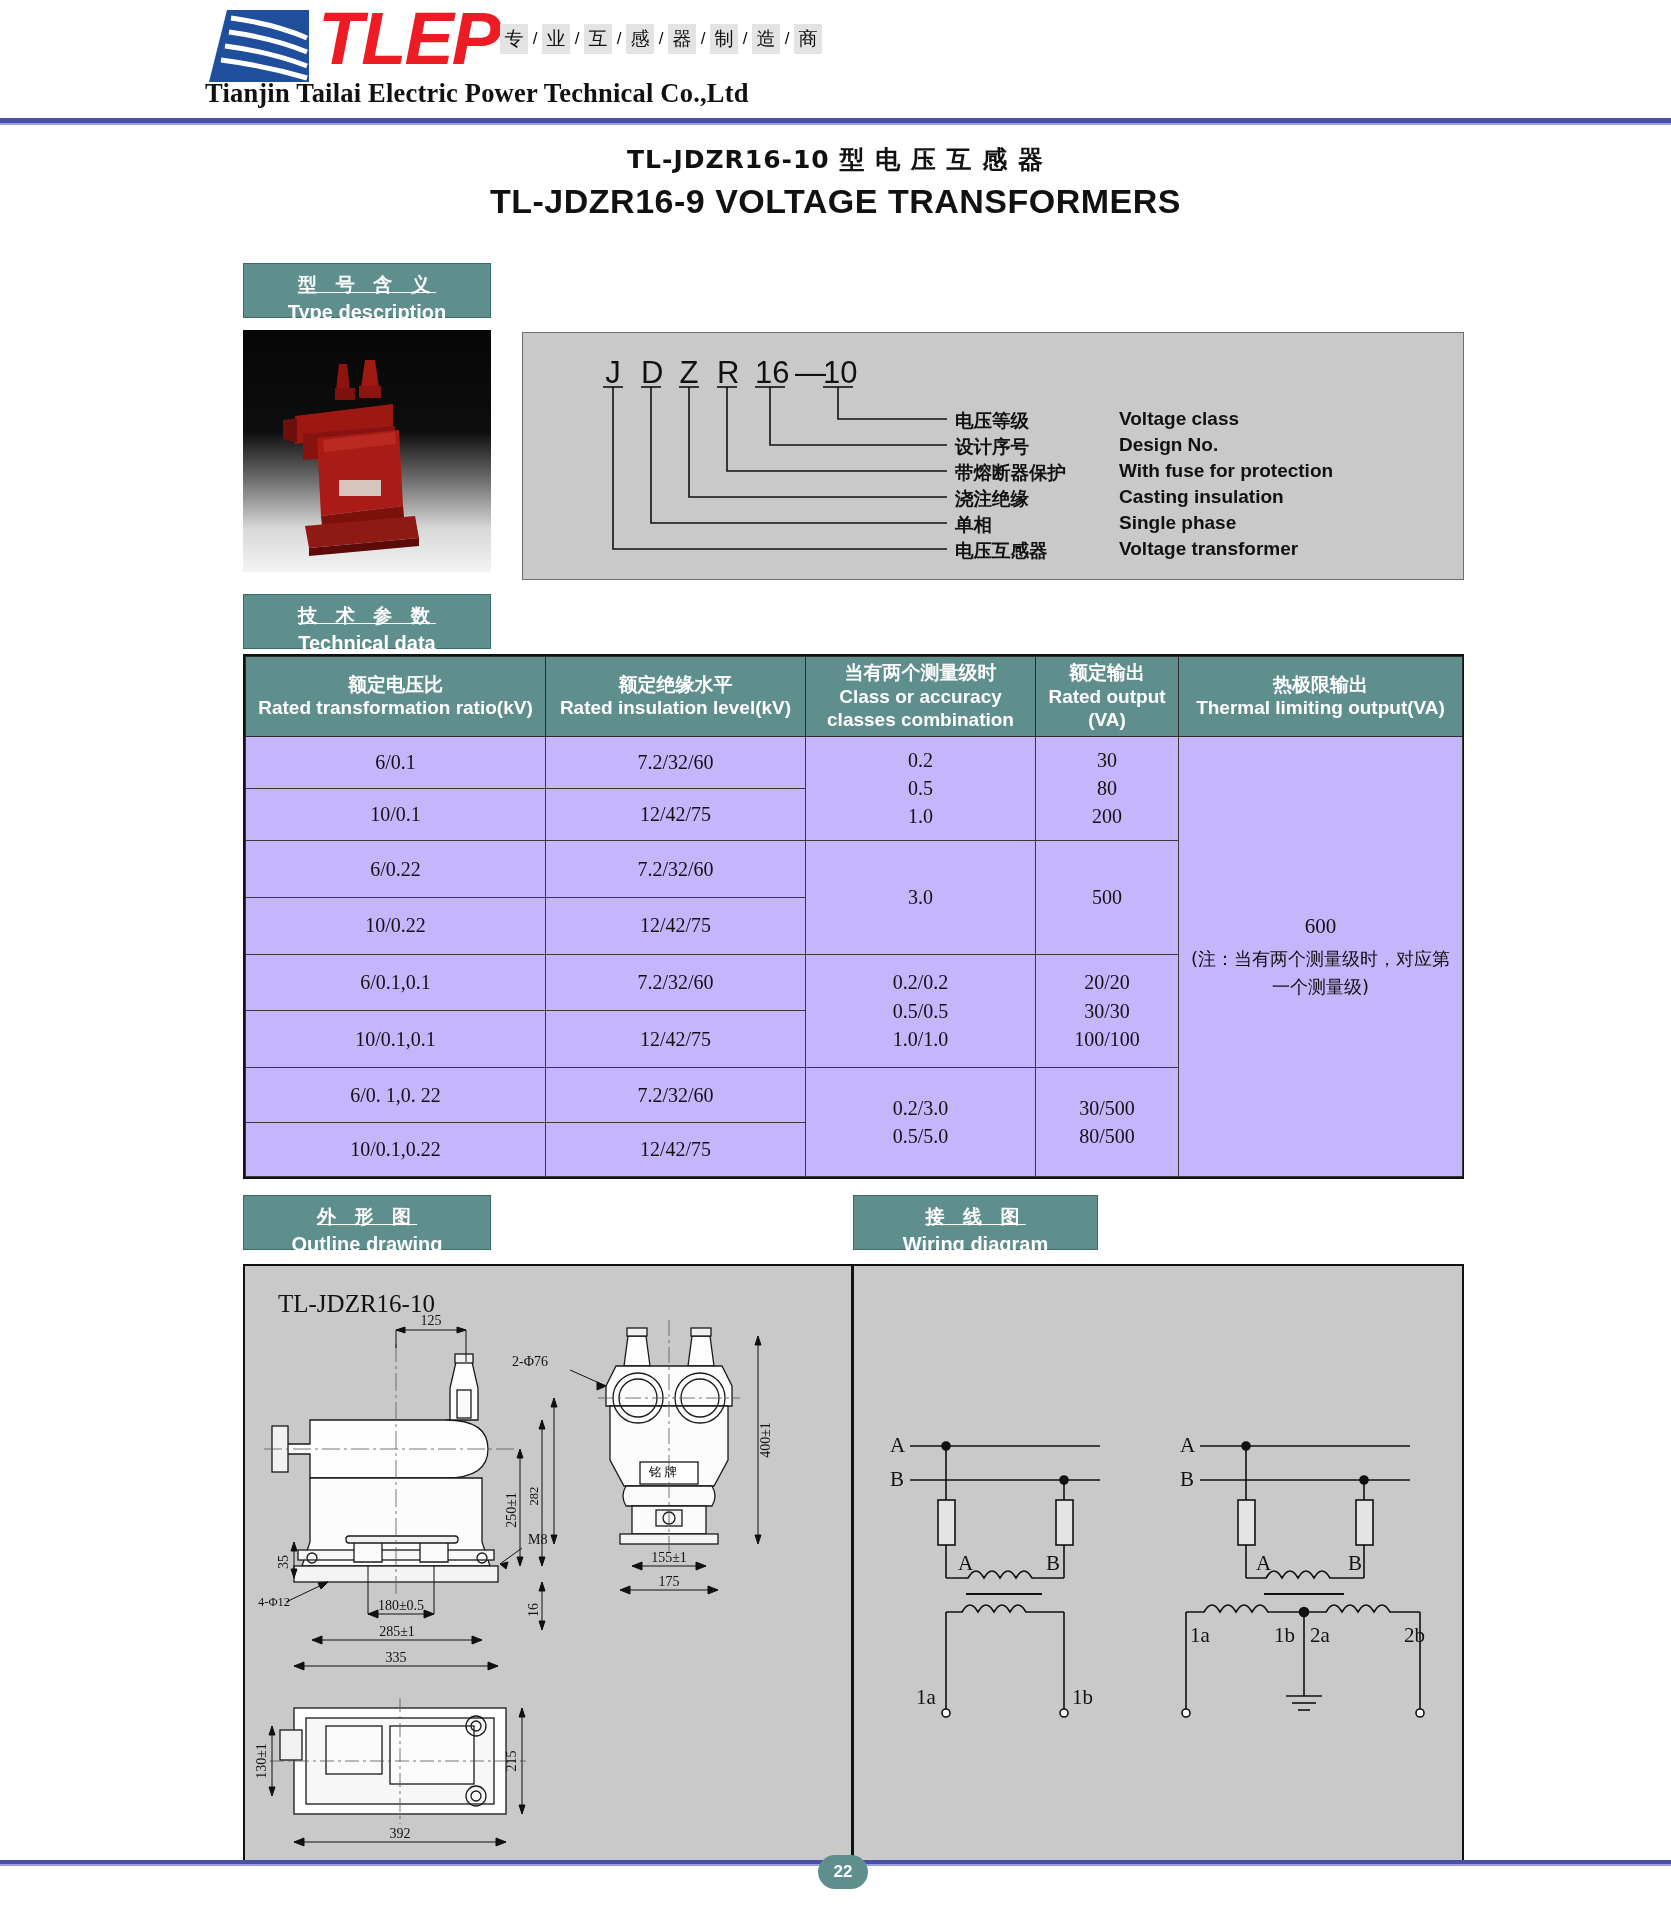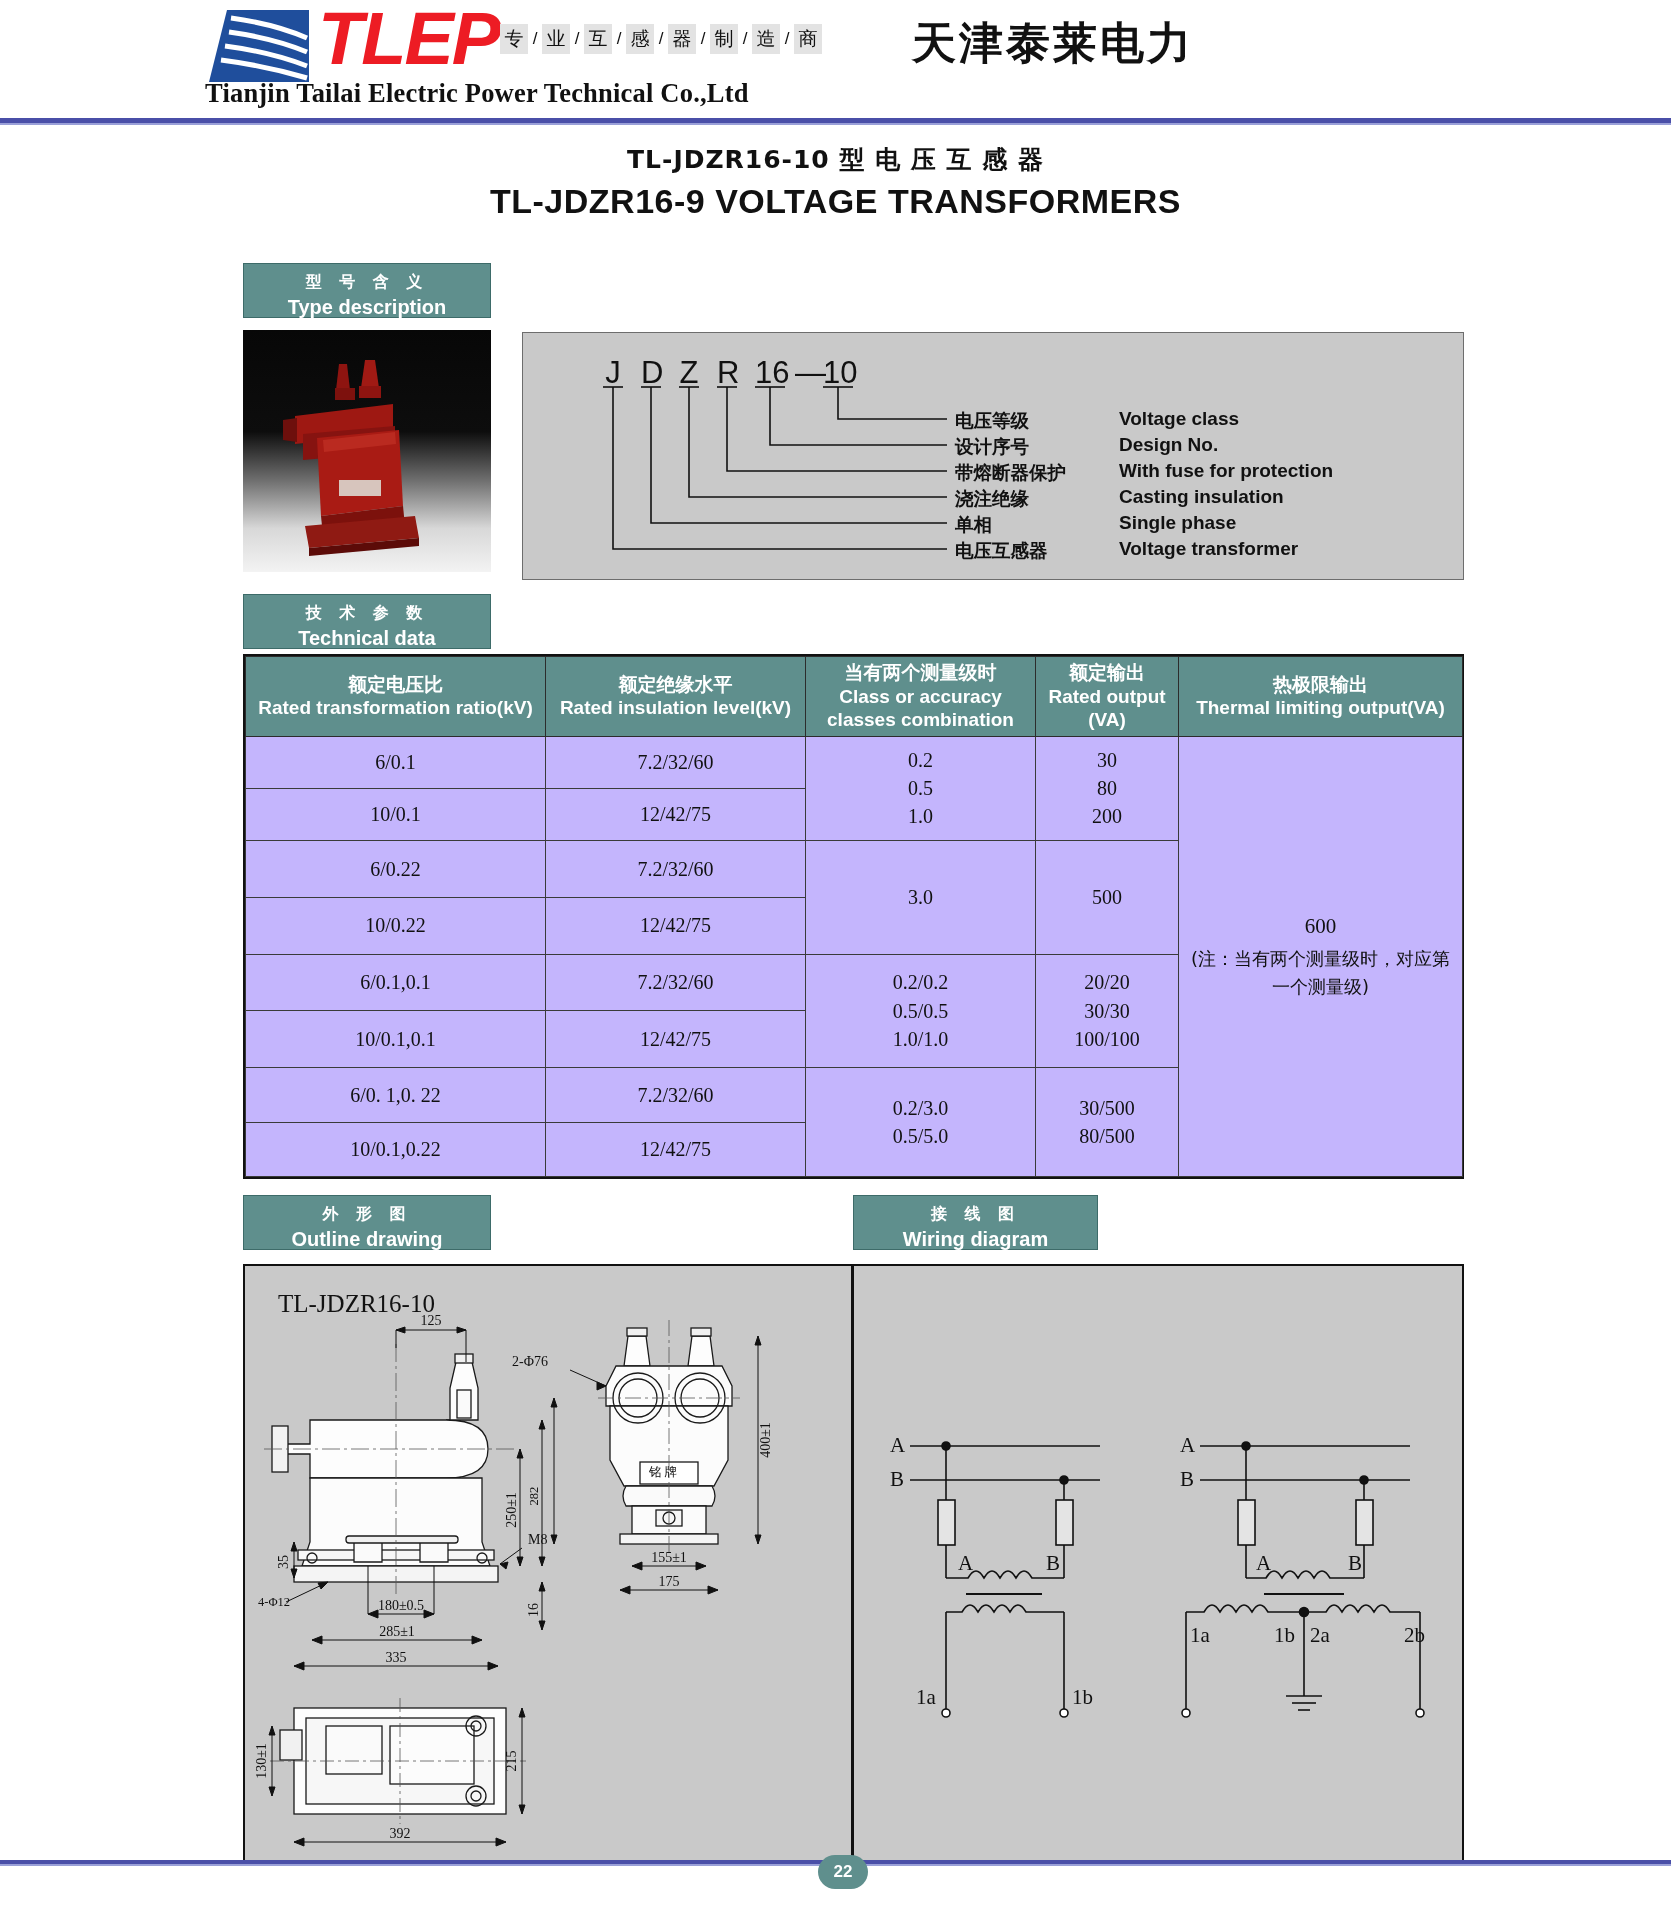--- a/index.html
+++ b/index.html
@@ -17,21 +17,21 @@
   .hdr-rule{position:absolute;left:0;top:118px;width:1671px;height:5px;background:#4a4fa8;}
   .hdr-rule2{position:absolute;left:0;top:123px;width:1671px;height:2px;background:#9aa0d8;}
 
   
   .doc-title{position:absolute;left:0;top:143px;width:1671px;text-align:center;}
   .doc-title .l1{font-size:25px;font-weight:bold;color:#111;letter-spacing:1px;font-family:"DejaVu Sans",sans-serif;}
   .doc-title .l2{font-size:34px;font-weight:bold;color:#111;margin-top:6px;font-family:"Liberation Sans",sans-serif;letter-spacing:.5px;}
 
   
   .tab{position:absolute;background:#5f8f8d;border:1px solid #3d6b69;box-sizing:border-box;text-align:center;color:#fff;padding-top:8px;}
-  .tab .t1{font-size:16px;font-weight:bold;letter-spacing:6px;font-family:"DejaVu Sans",sans-serif;}
+  .tab .t1{font-size:19px;font-weight:bold;letter-spacing:6px;font-family:"DejaVu Sans",sans-serif;text-decoration:underline;}
   .tab .t2{font-size:20px;font-weight:bold;margin-top:3px;font-family:"Liberation Sans",sans-serif;}
 
   
   .photo{position:absolute;left:243px;top:330px;width:248px;height:242px;
      background:linear-gradient(180deg,#070707 0%,#0d0d0d 42%,#6e6e6e 62%,#d8d8d8 82%,#f3f3f3 100%);}
   .photo svg{display:block;}
 
   
   .typebox{position:absolute;left:522px;top:332px;width:942px;height:248px;background:#c9c9c9;border:1px solid #6d6d6d;box-sizing:border-box;}
   .code-letters{position:absolute;top:24px;left:90px;display:flex;align-items:flex-end;}
@@ -94,21 +94,20 @@
       <span class="sl">/</span>
       <span class="ch">器</span>
       <span class="sl">/</span>
       <span class="ch">制</span>
       <span class="sl">/</span>
       <span class="ch">造</span>
       <span class="sl">/</span>
       <span class="ch">商</span>
     </div>
 
-  <div class="cn-name">天津泰莱电力</div>
   <div class="co-line">Tianjin Tailai Electric Power Technical Co.,Ltd</div>
 
   <div class="hdr-rule"></div>
   <div class="hdr-rule2"></div>
 </div>
 
 <div class="doc-title">
   <div class="l1">TL-JDZR16-10  型 电 压 互 感 器</div>
   <div class="l2">TL-JDZR16-9   VOLTAGE TRANSFORMERS</div>
 </div>

